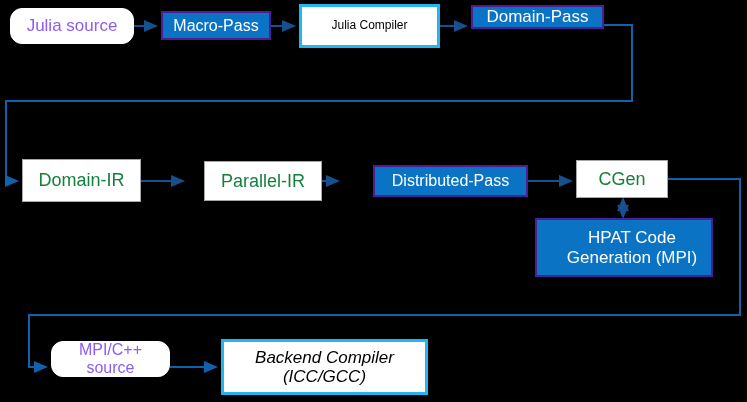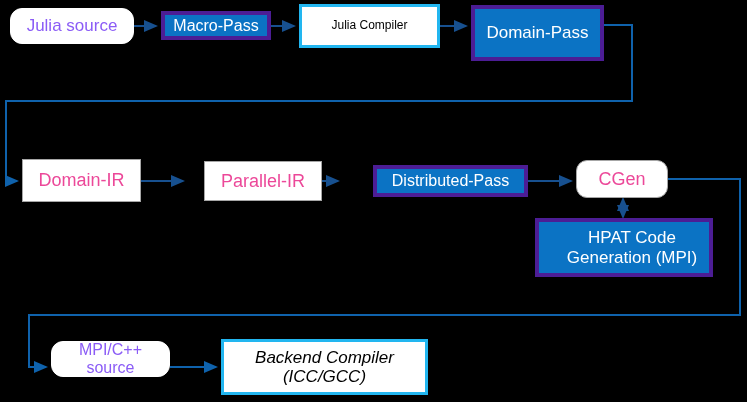--- a/index.html
+++ b/index.html
@@ -32,35 +32,35 @@
     align-items: center;
     justify-content: center;
     text-align: center;
     box-sizing: border-box;
     line-height: 1.12;
     white-space: pre-line;
   }
   
   .node.plain {
     background: #ffffff;
-    color: #ec4899;
+    color: #15803d;
     border: 1px solid #a6a6a6;
   }
   
   .node.rounded {
     background: #ffffff;
     color: #8b5cf6;
     border: 1px solid #ffffff;
     border-radius: 12px;
   }
   
   .node.filled {
     background: #0b73c4;
     color: #ffffff;
-    border: 4px solid #4c1d95;
+    border: 2px solid #4c1d95;
   }
   
   .node.outlined {
     background: #ffffff;
     color: #000000;
     border: 3px solid #22b6f0;
   }
   .node-label {
     display: block;
     white-space: pre-line;
@@ -97,25 +97,25 @@
         <polyline points="623,199 623,217" fill="none" stroke="#17508f" stroke-width="2" stroke-linejoin="miter" stroke-linecap="butt" marker-end="url(#arrow-navy)" marker-start="url(#arrow-navy-start)"></polyline>
         <polyline points="668,179 740,179 740,315 29,315 29,367 46,367" fill="none" stroke="#0f62ac" stroke-width="2" stroke-linejoin="miter" stroke-linecap="butt" marker-end="url(#arrow-blue)"></polyline>
         <polyline points="170,367 216,367" fill="none" stroke="#0f62ac" stroke-width="2" stroke-linejoin="miter" stroke-linecap="butt" marker-end="url(#arrow-blue)"></polyline>
       </g>
   </svg>
 
   <div id="node-layer">
       <div class="node rounded" style="left: 10px; top: 8px; width: 124px; height: 36px; font-size: 17px;"><span class="node-label">Julia source</span></div>
       <div class="node filled" style="left: 161px; top: 11px; width: 110px; height: 29px; font-size: 16px;"><span class="node-label">Macro-Pass</span></div>
       <div class="node outlined" style="left: 299px; top: 4px; width: 141px; height: 44px; font-size: 12px;"><span class="node-label">Julia Compiler</span></div>
-      <div class="node filled" style="left: 471px; top: 5px; width: 133px; height: 56px; font-size: 17px;"><span class="node-label">Domain-Pass</span></div>
+      <div class="node filled" style="left: 471px; top: 5px; width: 133px; height: 24px; font-size: 17px;"><span class="node-label">Domain-Pass</span></div>
       <div class="node plain" style="left: 22px; top: 159px; width: 119px; height: 43px; font-size: 18px;"><span class="node-label">Domain-IR</span></div>
       <div class="node plain" style="left: 204px; top: 161px; width: 118px; height: 40px; font-size: 18px;"><span class="node-label">Parallel-IR</span></div>
       <div class="node filled" style="left: 343px; top: 165px; width: 155px; height: 32px; font-size: 16px; margin-left: 30px;"><span class="node-label">Distributed-Pass</span></div>
-      <div class="node plain" style="left: 576px; top: 160px; width: 92px; height: 38px; font-size: 18px; border-radius: 11px;"><span class="node-label">CGen</span></div>
+      <div class="node plain" style="left: 576px; top: 160px; width: 92px; height: 38px; font-size: 18px;"><span class="node-label">CGen</span></div>
       <div class="node filled" style="left: 535px; top: 218px; width: 178px; height: 59px; font-size: 17px; padding-left: 16px;"><span class="node-label">HPAT Code
 Generation (MPI)</span></div>
       <div class="node rounded" style="left: 51px; top: 341px; width: 119px; height: 36px; font-size: 16px;"><span class="node-label">MPI/C++
 source</span></div>
       <div class="node outlined" style="left: 221px; top: 339px; width: 207px; height: 56px; font-size: 17px; font-style: italic;"><span class="node-label">Backend Compiler
 (ICC/GCC)</span></div>
     </div>
 
 </div>
 

